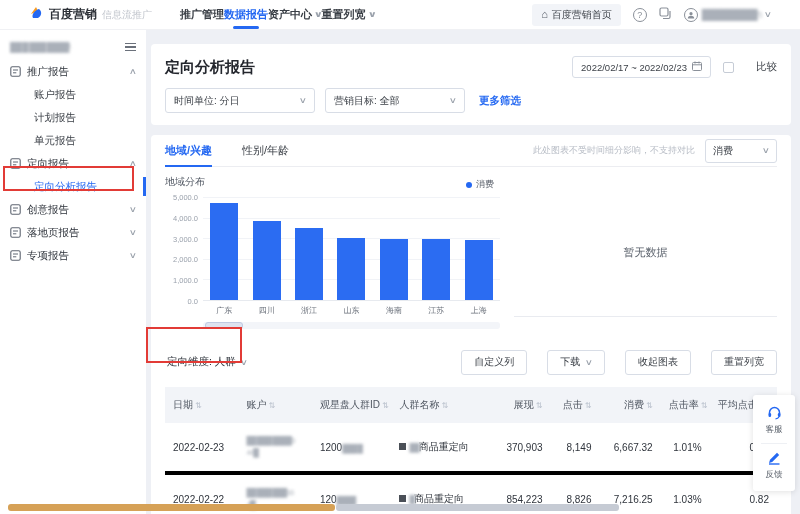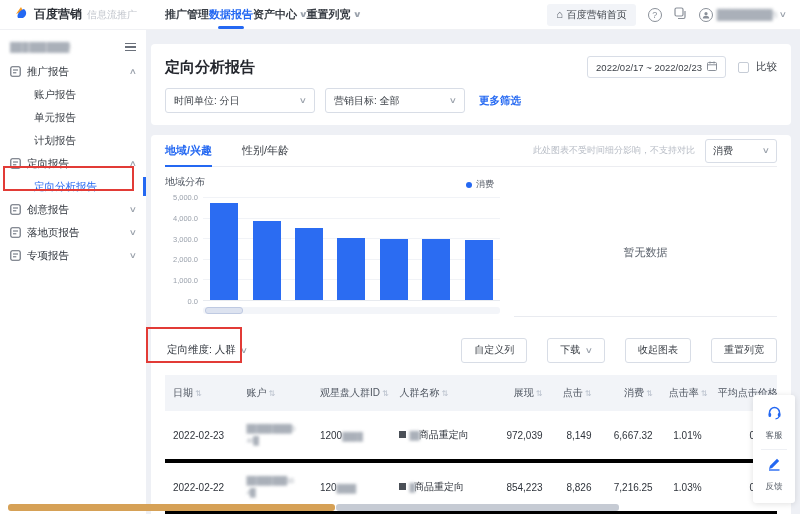--- a/index.html
+++ b/index.html
@@ -1,20 +1,20 @@
 <!DOCTYPE html>
 <html><head>
 <meta charset="utf-8">
 <style>
   * { margin:0; padding:0; box-sizing:border-box; }
   html,body { width:800px; height:514px; overflow:hidden; }
   body { font-family:"Liberation Sans","DejaVu Sans",sans-serif; background:#eef0f5; position:relative; color:#333; }
 
   
-  .topbar { position:absolute; top:0; left:0; right:0; height:30px; background:#fff; display:flex; align-items:center; padding:0 14px; border-bottom:1px solid #f0f1f4; z-index:30; }
+  .topbar { position:absolute; top:0; left:0; right:0; height:30px; background:#fff; display:flex; align-items:center; padding:0 29px; border-bottom:1px solid #f0f1f4; z-index:30; }
   .brand { display:flex; align-items:center; gap:5px; }
   .brand-name { font-size:12px; font-weight:bold; color:#2b2f36; }
   .brand-sub { font-size:10px; color:#c2c6cd; }
   .top-nav { display:flex; align-items:flex-start; margin-left:28px; height:100%; }
   .nav-item { font-size:11px; font-weight:bold; color:#3a3f46; cursor:pointer; position:relative; height:100%; display:flex; align-items:center; gap:3px; }
   .nav-item.active { color:#2468f2; }
   .nav-item.active::after { content:""; position:absolute; bottom:0; left:50%; transform:translateX(-50%); width:26px; height:3px; background:#2468f2; border-radius:2px; }
   .caret { font-size:8px; color:#9aa1ab; transform:scaleX(1.4); display:inline-block; }
   .top-right { margin-left:auto; display:flex; align-items:center; gap:12px; }
   .home-btn { display:flex; align-items:center; gap:4px; background:#f2f4f8; border-radius:3px; padding:4px 9px; font-size:10px; color:#3a3f46; cursor:pointer; }
@@ -36,21 +36,21 @@
   .side-icon { width:11px; height:11px; flex:none; }
   .side-icon svg { display:block; }
 
   
   .main { position:absolute; left:151px; right:9px; top:44px; bottom:0; }
   .card { background:#fff; border-radius:4px; }
   .card1 { padding:12px 14px 12px 14px; }
   .card1-head { display:flex; align-items:center; }
   .page-title { font-size:15px; font-weight:bold; color:#23262d; }
   .date-box { margin-left:auto; display:flex; align-items:center; gap:5px; border:1px solid #d8dde6; border-radius:3px; padding:4px 8px; font-size:9.5px; color:#3a3f46; cursor:pointer; }
-  .compare { display:flex; align-items:center; gap:7px; margin-left:12px; font-size:10.5px; color:#3a3f46; }
+  .compare { display:flex; align-items:center; gap:22px; margin-left:12px; font-size:10.5px; color:#3a3f46; }
   .checkbox { width:11px; height:11px; border:1px solid #c6ccd6; border-radius:2px; background:#fff; cursor:pointer; }
   .filter-row { display:flex; align-items:center; gap:10px; margin-top:10px; }
   .select-box { display:flex; align-items:center; justify-content:space-between; border:1px solid #d8dde6; border-radius:3px; height:25px; padding:0 8px; font-size:10px; color:#3a3f46; cursor:pointer; }
   .sb1 { width:150px; } .sb2 { width:140px; }
   .link-btn { font-size:10.5px; font-weight:bold; color:#2468f2; cursor:pointer; margin-left:4px; }
 
   .card2 { margin-top:10px; padding:0 14px 20px 14px; min-height:420px; }
   .tabs-row { display:flex; align-items:center; border-bottom:1px solid #ecedf1; height:32px; }
   .tab { font-size:11px; color:#3a3f46; margin-right:30px; height:100%; display:flex; align-items:center; cursor:pointer; position:relative; }
   .tab.active { color:#2468f2; font-weight:bold; }
@@ -89,21 +89,21 @@
   table { width:100%; border-collapse:collapse; table-layout:fixed; margin-top:10px; }
   thead th { background:#f2f4f8; font-size:10px; font-weight:normal; color:#4e5560; padding:11px 8px; text-align:left; white-space:nowrap; overflow:hidden; }
   thead th.num, td.num { text-align:right; }
   .sort-ic { font-size:8px; color:#b9c0cc; margin-left:2px; cursor:pointer; }
   tbody td { font-size:10px; color:#2f343c; padding:12px 8px; border-bottom:4px solid #000000; white-space:nowrap; overflow:hidden; }
   .acct-cell div { line-height:1.5; }
   .name-sq { display:inline-block; width:7px; height:7px; background:#4a4f57; margin-right:3px; }
 
   
   .float-panel { position:absolute; right:5px; top:395px; width:42px; background:#fff; border-radius:3px; box-shadow:0 1px 6px rgba(0,0,0,.12); padding:7px 0; display:flex; flex-direction:column; align-items:center; gap:4px; z-index:40; }
-  .float-item { display:flex; flex-direction:column; align-items:center; gap:8px; cursor:pointer; padding:3px 0; }
+  .float-item { display:flex; flex-direction:column; align-items:center; gap:2px; cursor:pointer; padding:3px 0; }
   .float-item .flabel { font-size:8.5px; color:#5a616b; }
   .float-ic { color:#2468f2; font-size:14px; line-height:1; }
   .float-div { width:26px; height:1px; background:#eef0f4; }
 
   
   .red-box { position:absolute; border:2px solid #e23b36; z-index:50; pointer-events:none; }
   .red-box-1 { left:3px; top:166px; width:131px; height:25px; }
   .red-box-2 { left:146px; top:327px; width:96px; height:36px; }
   .hscroll-orange { position:absolute; bottom:3px; left:8px; width:327px; height:7px; background:#d6a156; border-radius:3px; z-index:60; }
   .hscroll-thumb { position:absolute; bottom:3px; left:336px; width:283px; height:7px; background:#c6cbd4; border-radius:3px; z-index:60; cursor:grab; }
@@ -178,22 +178,22 @@
           <svg width="11" height="11" viewBox="0 0 11 11">
             <rect x="0.8" y="0.8" width="9.4" height="9.4" rx="1.5" fill="none" stroke="#5f6672" stroke-width="1.1"></rect>
             <line x1="3" y1="4" x2="8" y2="4" stroke="#5f6672" stroke-width="1"></line>
             <line x1="3" y1="6.8" x2="6.3" y2="6.8" stroke="#5f6672" stroke-width="1"></line>
           </svg>
         </span>
         <span class="glabel">推广报告</span>
         <span class="caret">∧</span>
       </div>
       <div class="side-child">账户报告</div>
+      <div class="side-child">计划报告</div>
       <div class="side-child">单元报告</div>
-      <div class="side-child">计划报告</div>
       <div class="side-group">
         <span class="side-icon">
           <svg width="11" height="11" viewBox="0 0 11 11">
             <rect x="0.8" y="0.8" width="9.4" height="9.4" rx="1.5" fill="none" stroke="#5f6672" stroke-width="1.1"></rect>
             <line x1="3" y1="4" x2="8" y2="4" stroke="#5f6672" stroke-width="1"></line>
             <line x1="3" y1="6.8" x2="6.3" y2="6.8" stroke="#5f6672" stroke-width="1"></line>
           </svg>
         </span>
         <span class="glabel">定向报告</span>
         <span class="caret">∧</span>
@@ -316,20 +316,29 @@
                 <div class="bar" title="广东: 4700" style="height: 94%; background: rgb(43, 108, 242);"></div>
                 <div class="bar" title="四川: 3850" style="height: 77%; background: rgb(43, 108, 242);"></div>
                 <div class="bar" title="浙江: 3500" style="height: 70%; background: rgb(43, 108, 242);"></div>
                 <div class="bar" title="山东: 3000" style="height: 60%; background: rgb(43, 108, 242);"></div>
                 <div class="bar" title="海南: 2980" style="height: 59.6%; background: rgb(43, 108, 242);"></div>
                 <div class="bar" title="江苏: 2960" style="height: 59.2%; background: rgb(43, 108, 242);"></div>
                 <div class="bar" title="上海: 2900" style="height: 58%; background: rgb(43, 108, 242);"></div>
               </div>
           </div>
         </div>
+        <div class="xlabels" id="xlabels">
+            <span>广东</span>
+            <span>四川</span>
+            <span>浙江</span>
+            <span>山东</span>
+            <span>海南</span>
+            <span>江苏</span>
+            <span>上海</span>
+          </div>
         <div class="zoom-slider">
           <div class="zoom-thumb"></div>
         </div>
       </div>
       <div class="chart-right">
         <div class="empty-text">暂无数据</div>
       </div>
     </div>
 
     <div class="controls-row">
@@ -381,21 +390,21 @@
         </thead>
       <tbody id="tbody">
           <tr>
             <td>2022-02-23</td>
             <td class="acct-cell">
               <div class="masked" style="font-size: 8px;">██ ███ ████6</div>
               <div class="masked" style="font-size: 8px;">44█</div>
             </td>
             <td><span>1200</span><span class="masked" style="font-size: 8px;">███ █</span></td>
             <td><span class="name-sq"></span><span class="masked" style="font-size: 8px;">██</span><span>商品重定向</span></td>
-            <td class="num">972,039</td>
+            <td class="num">370,903</td>
             <td class="num">8,149</td>
             <td class="num">6,667.32</td>
             <td class="num">1.01%</td>
             <td class="num">0.82</td>
           </tr>
           <tr>
             <td>2022-02-22</td>
             <td class="acct-cell">
               <div class="masked" style="font-size: 8px;">██ ███ ███16</div>
               <div class="masked" style="font-size: 8px;">4█</div>

